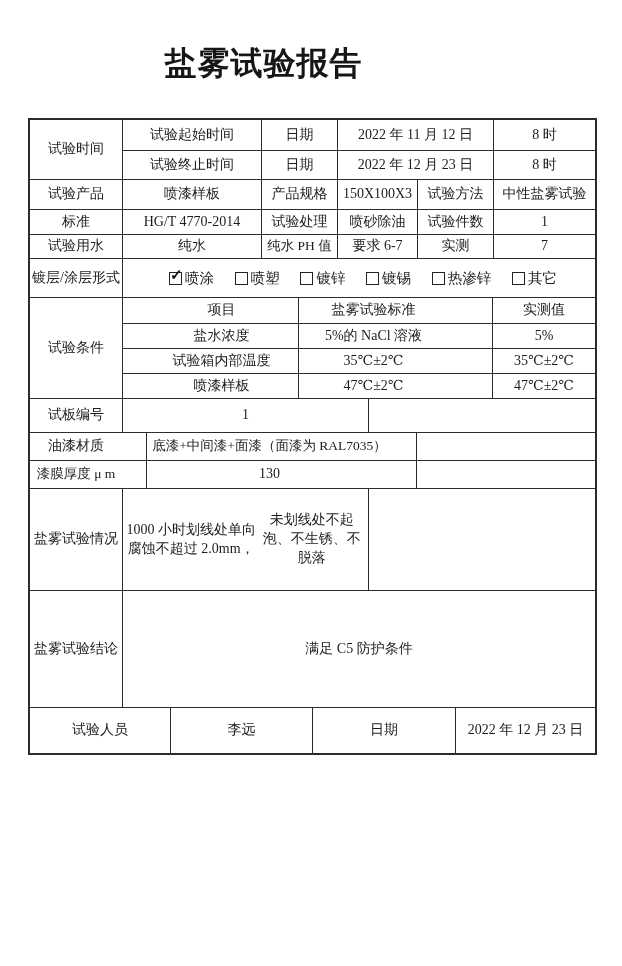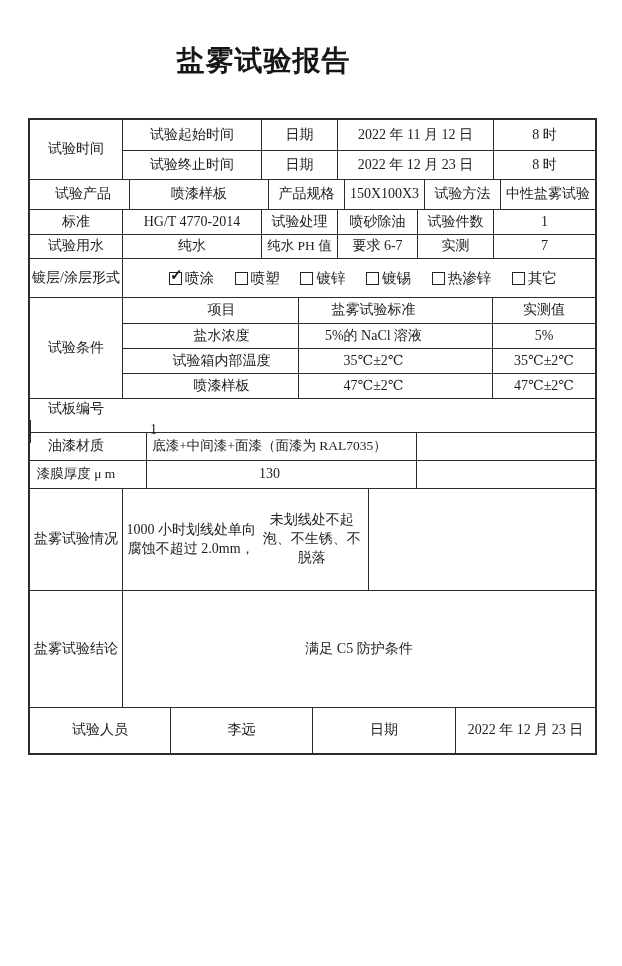--- a/index.html
+++ b/index.html
@@ -4,21 +4,21 @@
 <style>
   * { margin:0; padding:0; box-sizing:border-box; }
   html,body { background:#ffffff; }
   .page {
     position:relative; width:622px; height:966px; background:#ffffff;
     font-family:"Liberation Serif","DejaVu Serif",serif; color:#1c1c1c;
     overflow:hidden;
   }
   .title {
     position:absolute; top:42px; left:0; width:527px; text-align:center;
-    font-size:28px; font-weight:bold; letter-spacing:1px; color:#161616;
+    font-size:32px; font-weight:bold; letter-spacing:1px; color:#161616;
   }
   .tbl {
     position:absolute; top:118px; left:28px; width:569px;
     border:2px solid #2c2c2c; background:#fff;
   }
   .r { display:flex; align-items:stretch; }
   .r + .r { border-top:1.5px solid #2c2c2c; }
   .c {
     display:flex; align-items:center; justify-content:center;
     text-align:center; font-size:14px; line-height:1.35;
@@ -42,22 +42,22 @@
   .wS { width:150px; flex:none; }
   .wV { flex:1;margin-left:44px; }
   .wP { width:246px; flex:none; }
   .wQ { flex:1; }
   .w1 { width:140px; flex:none; }
   .w2 { width:142px; flex:none; }
   .w3 { width:143px; flex:none; }
   .w4 { flex:1; }
 
   
-  .h30{height:30px;padding-left:7px;} .h25{height:25px;} .h24{height:24px;}
-  .h39{height:39px;} .h34{height:34px;flex-direction:column;} .h28{height:28px;gap:24px;}
+  .h30{height:30px;} .h25{height:25px;} .h24{height:24px;}
+  .h39{height:39px;} .h34{height:34px;} .h28{height:28px;gap:24px;}
   .h102{height:102px;} .h117{height:117px;} .h46{height:46px;}
   .hs30{flex:0 0 30px;} .hs29{flex:0 0 29px;} .hs25{flex:0 0 25px;}
 
   .fs13 { font-size:13.5px; }
   .twoLine { display:flex; justify-content:center; }
 
   
   .optwrap {
     flex:1; display:flex; align-items:center; justify-content:space-between;
     padding:0 38px 0 46px; border-left:1.5px solid #2c2c2c; font-size:14.5px;

